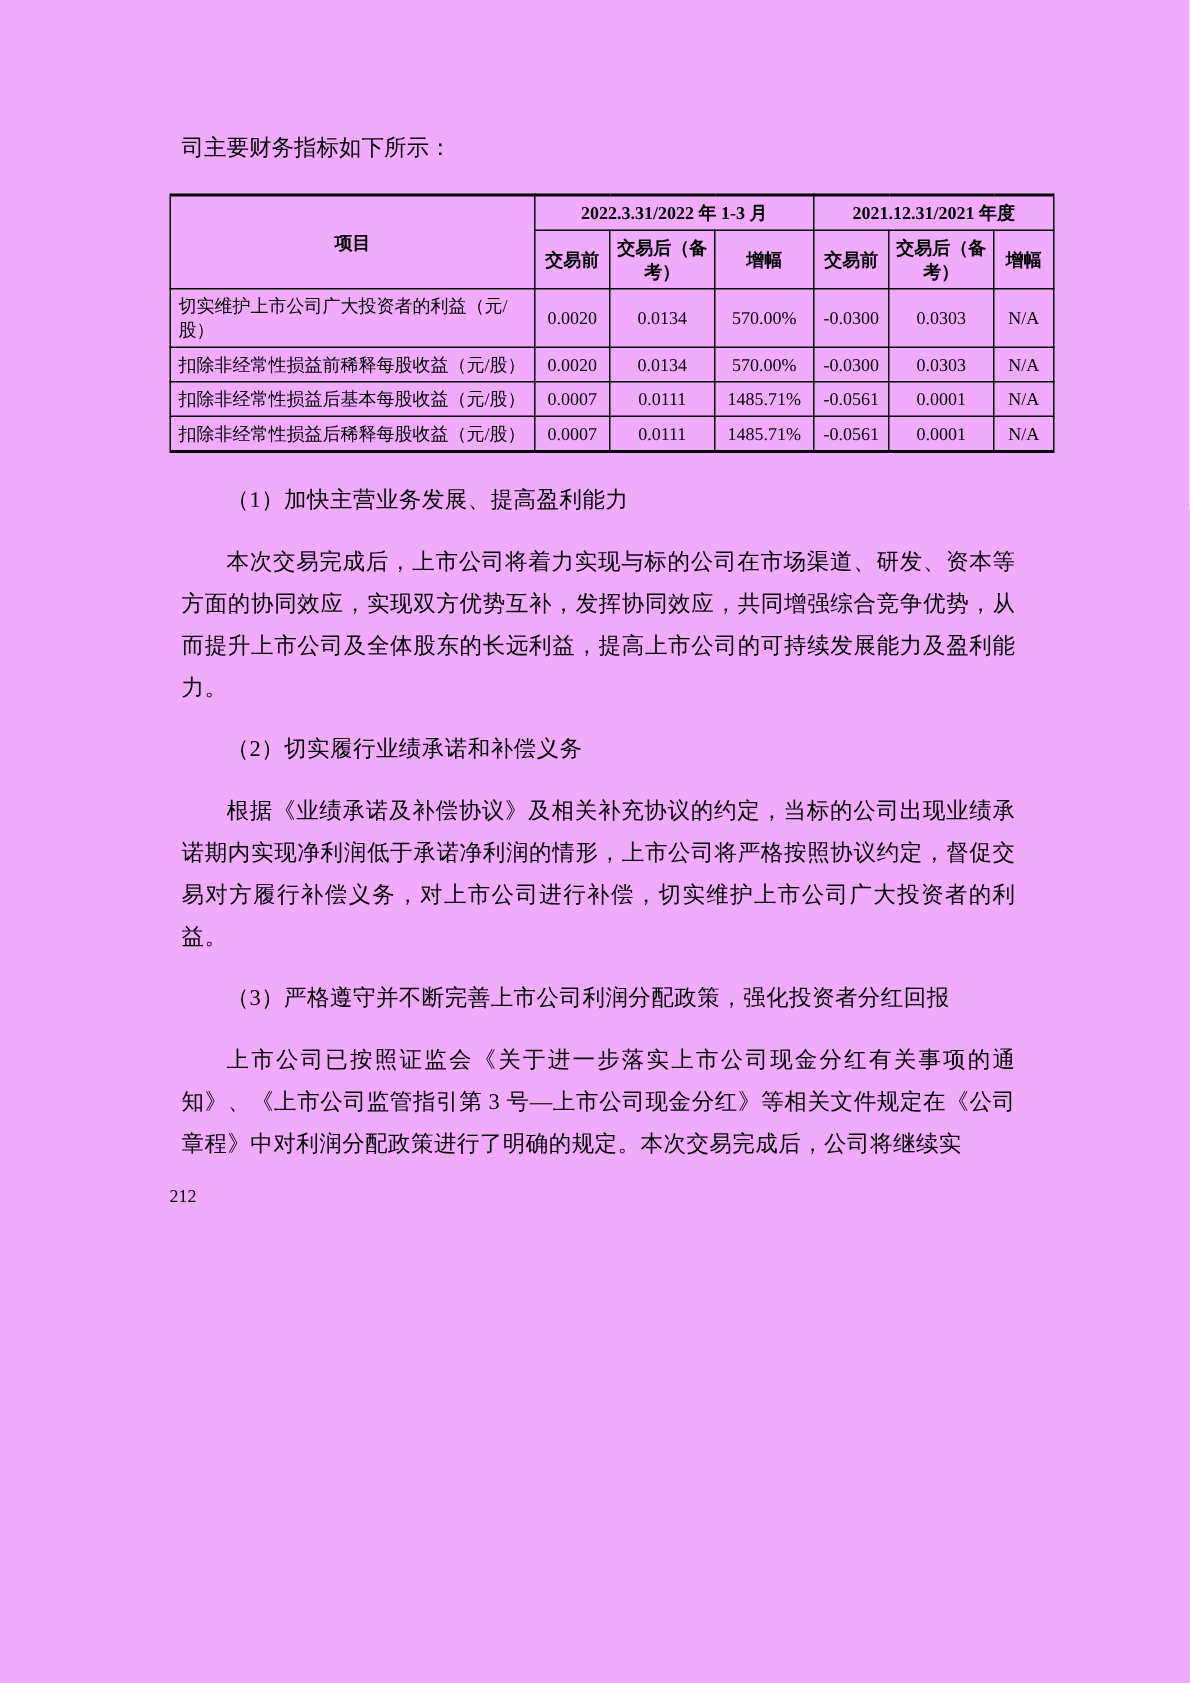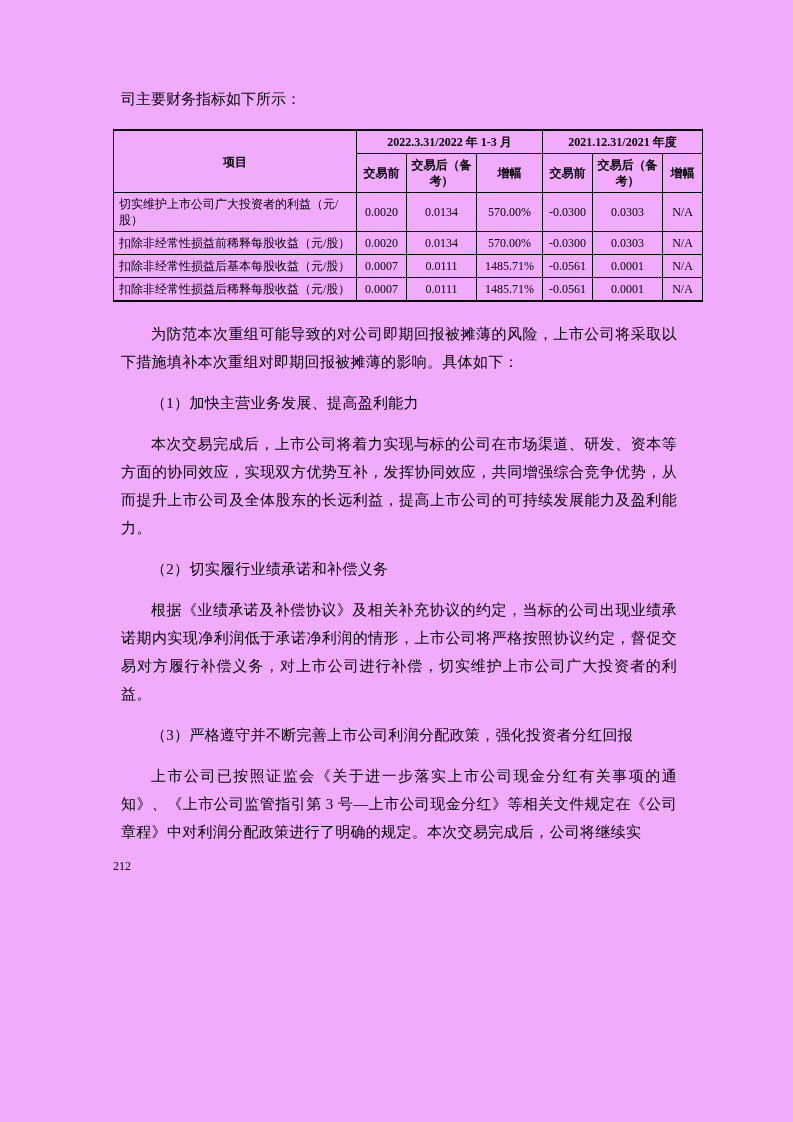--- a/index.html
+++ b/index.html
@@ -139,21 +139,20 @@
         <td class="val">0.0111</td>
         <td class="val">1485.71%</td>
         <td class="val">-0.0561</td>
         <td class="val">0.0001</td>
         <td class="val">N/A</td>
       </tr>
     </tbody>
   </table>
 
   <div class="body-text">
-    <p>为防范本次重组可能导致的对公司即期回报被摊薄的风险，上市公司将采取以下措施填补本次重组对即期回报被摊薄的影响。具体如下：</p>
     <p>（1）加快主营业务发展、提高盈利能力</p>
     <p>本次交易完成后，上市公司将着力实现与标的公司在市场渠道、研发、资本等方面的协同效应，实现双方优势互补，发挥协同效应，共同增强综合竞争优势，从而提升上市公司及全体股东的长远利益，提高上市公司的可持续发展能力及盈利能力。</p>
     <p>（2）切实履行业绩承诺和补偿义务</p>
     <p>根据《业绩承诺及补偿协议》及相关补充协议的约定，当标的公司出现业绩承诺期内实现净利润低于承诺净利润的情形，上市公司将严格按照协议约定，督促交易对方履行补偿义务，对上市公司进行补偿，切实维护上市公司广大投资者的利益。</p>
     <p>（3）严格遵守并不断完善上市公司利润分配政策，强化投资者分红回报</p>
     <p>上市公司已按照证监会《关于进一步落实上市公司现金分红有关事项的通知》、《上市公司监管指引第 3 号—上市公司现金分红》等相关文件规定在《公司章程》中对利润分配政策进行了明确的规定。本次交易完成后，公司将继续实</p>
   </div>
 
   <div class="page-number">212</div>
 

